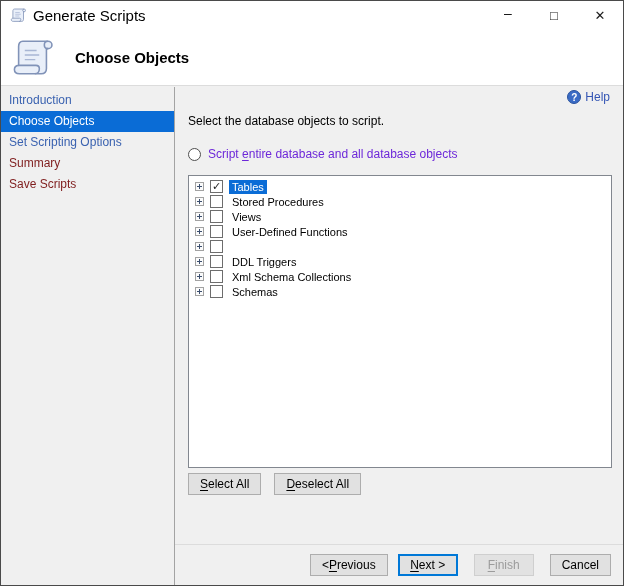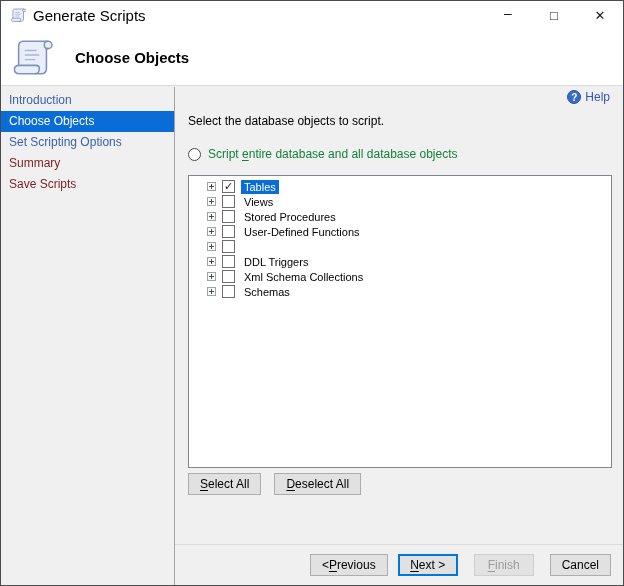--- a/index.html
+++ b/index.html
@@ -46,25 +46,25 @@
 
   .heading{margin-top:27px;font-size:12px;font-weight:normal;color:#000;}
 
   .radio-row{display:flex;align-items:center;height:14px;}
   .radio-row.first{margin-top:19px;}
   .radio-row.second{margin-top:8px;}
   .radio{width:13px;height:13px;border:1px solid #4f4f4f;border-radius:50%;
     background:#fff;position:relative;flex:none;}
   .radio-row.selected .radio::after{content:"";position:absolute;left:3px;top:3px;
     width:5px;height:5px;border-radius:50%;background:#141414;}
-  .radio-label{font-size:12px;color:#15803d;margin-left:7px;white-space:nowrap;}
+  .radio-label{font-size:12px;color:#6d28d9;margin-left:7px;white-space:nowrap;}
 
   .tree-panel{margin-top:14px;width:424px;height:293px;background:#ffffff;
     border:1px solid #82878f;padding-top:3px;overflow:hidden;}
-  .tree-row{display:flex;align-items:center;height:15px;padding-left:18px;font-size:11px;}
+  .tree-row{display:flex;align-items:center;height:15px;padding-left:6px;font-size:11px;}
   .expander{width:9px;height:9px;border:1px solid #a2a2a2;background:#fbfbfb;
     position:relative;flex:none;}
   .expander::before{content:"";position:absolute;left:1px;right:1px;top:3px;height:1px;background:#3c4f6e;}
   .expander::after{content:"";position:absolute;top:1px;bottom:1px;left:3px;width:1px;background:#3c4f6e;}
   .cb{width:13px;height:13px;border:1px solid #6d6d6d;background:#fff;margin-left:6px;
     flex:none;display:flex;align-items:center;justify-content:center;
     font-size:11px;line-height:11px;color:#1c1c1c;}
   .tree-row.checked .cb::after{content:"✓";}
   .tree-label{margin-left:6px;padding:1px 3px;color:#000;white-space:nowrap;}
   .tree-row.highlighted .tree-label{background:#0a6cd6;color:#ffffff;}
@@ -144,26 +144,26 @@
 
       <div class="tree-panel">
         <div class="tree-row checked highlighted">
           <span class="expander"></span>
           <span class="cb"></span>
           <span class="tree-label">Tables</span>
         </div>
         <div class="tree-row">
           <span class="expander"></span>
           <span class="cb"></span>
+          <span class="tree-label">Stored Procedures</span>
+        </div>
+        <div class="tree-row">
+          <span class="expander"></span>
+          <span class="cb"></span>
           <span class="tree-label">Views</span>
-        </div>
-        <div class="tree-row">
-          <span class="expander"></span>
-          <span class="cb"></span>
-          <span class="tree-label">Stored Procedures</span>
         </div>
         <div class="tree-row">
           <span class="expander"></span>
           <span class="cb"></span>
           <span class="tree-label">User-Defined Functions</span>
         </div>
         <div class="tree-row">
           <span class="expander"></span>
           <span class="cb"></span>
         </div>

